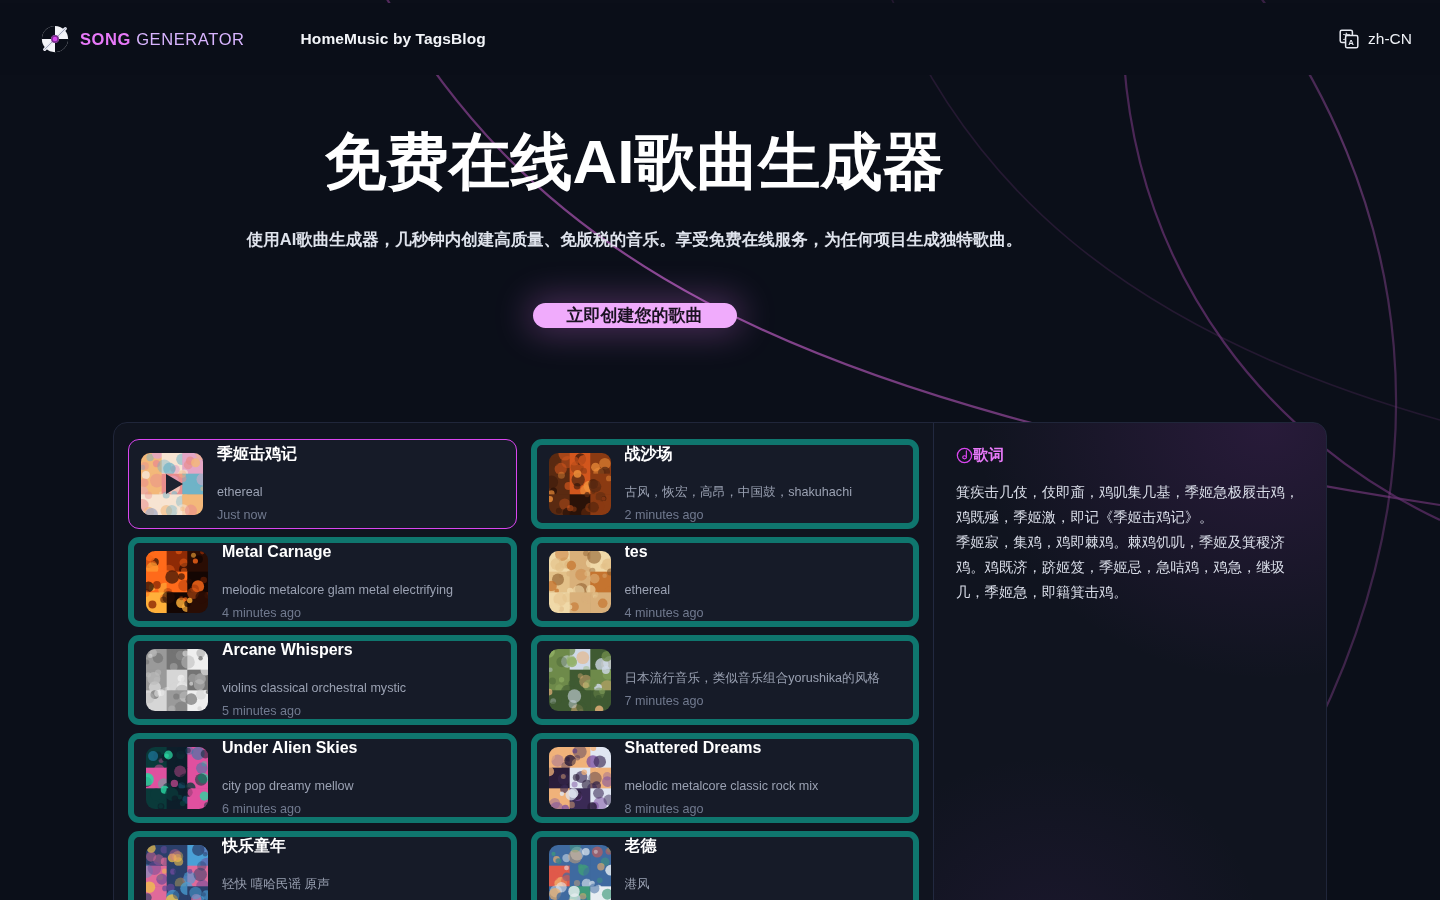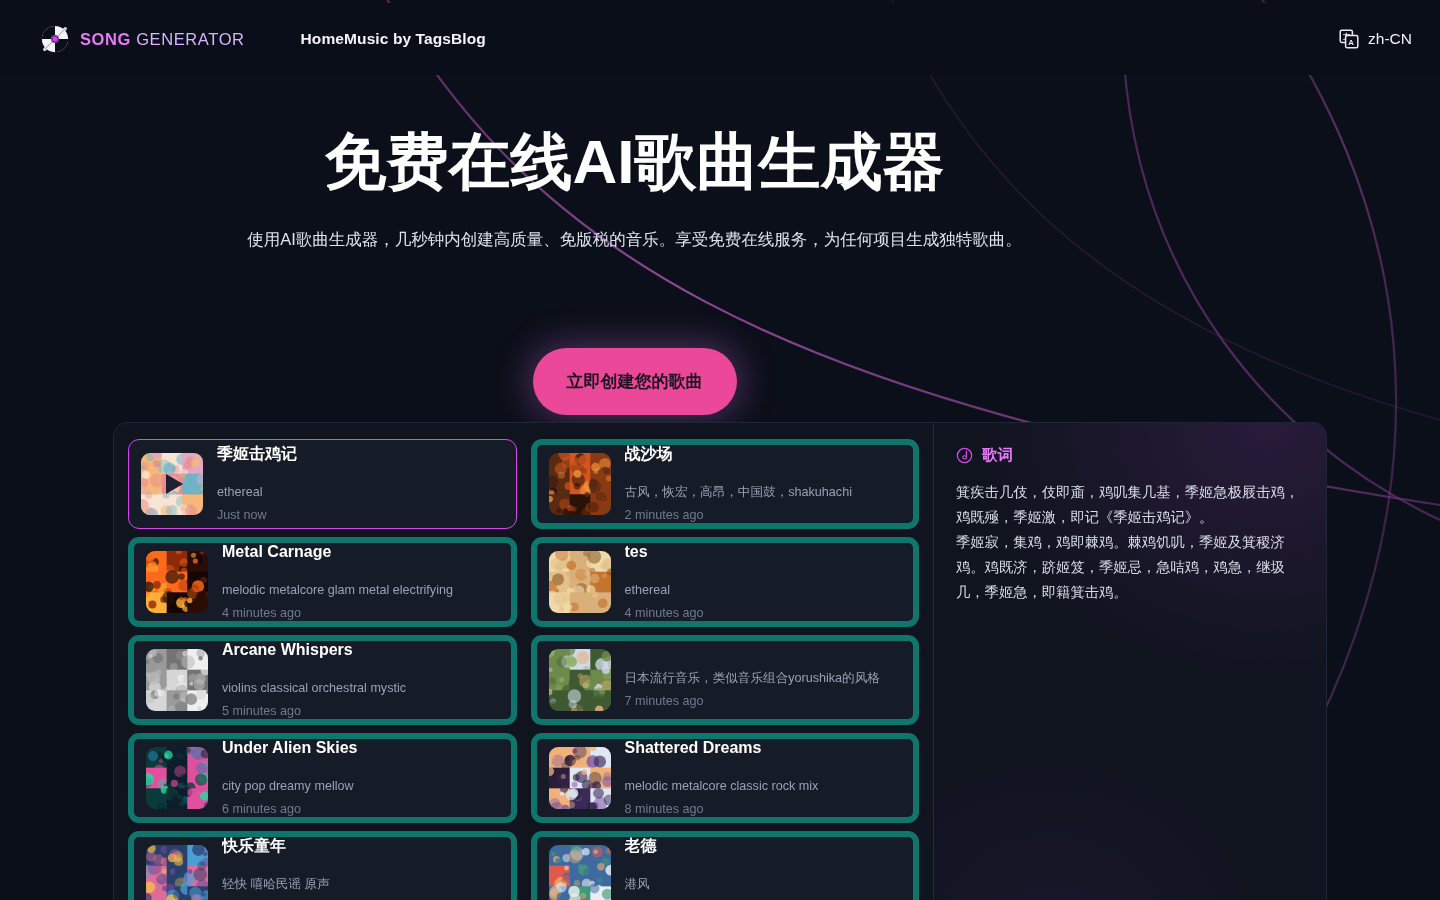--- a/index.html
+++ b/index.html
@@ -39,31 +39,30 @@
   .lang-code { color: #eef1f6; font-size: 15.5px; font-weight: 400; }
 
   
   .hero { position: absolute; top: 72px; left: 0; width: 1269px; text-align: center; z-index: 2; }
   .hero-title {
     margin-top: 54px;
     font-size: 62px; line-height: 1.15; font-weight: 800; color: #ffffff;
     letter-spacing: 0px;
   }
   .hero-sub {
-    margin-top: 32px; font-size: 16.5px; color: #dfe3ec; font-weight: 400;
+    margin-top: 32px; font-size: 16.5px; color: #dfe3ec; font-weight: 700;
   }
   .cta-wrap { margin-top: 52px; }
   .cta-btn {
-    display: inline-block; padding: 22px 34px;
-    background: #ec4899; color: #1b1222;
+    display: inline-block; padding: 1px 34px;
+    background: #f0abfc; color: #1b1222;
     border: none; border-radius: 999px;
     font-size: 17px; font-weight: 700; cursor: pointer;
     font-family: inherit;
     box-shadow: 0 0 34px 6px rgba(232,121,249,.28);
-    margin-top: 45px;
   }
 
   
   .panel {
     position: absolute; left: 113px; top: 422px;
     width: 1214px; height: 520px;
     background: #10141f;
     border: 1px solid #20263a;
     border-radius: 14px;
     display: flex;
@@ -119,21 +118,21 @@
   }
   .song-time { color: #717a8f; font-size: 12.6px; margin-top: 7px; line-height: 1.3; }
 
   
   .lyrics {
     flex: 1; position: relative; padding: 22px 24px 0 22px; overflow: hidden;
     background:
       radial-gradient(120% 80% at 85% 0%, rgba(160,60,190,.17) 0%, rgba(16,20,31,0) 62%),
       radial-gradient(90% 60% at 30% 100%, rgba(120,50,160,.10) 0%, rgba(16,20,31,0) 60%);
   }
-  .lyrics-head { display: flex; align-items: center; gap: 9px; margin-bottom: 14px; }
+  .lyrics-head { display: flex; align-items: center; margin-bottom: 14px; }
   .lyrics-title { color: #e879f9; font-size: 15.5px; font-weight: 700; }
   .lyrics-body { color: #d9dde8; font-size: 14.3px; line-height: 1.74; }
   .lyrics-body p { margin: 0; }
 </style>
 </head>
 <body>
 
 <div id="root">
 
   <svg class="bg-deco" width="1440" height="900" viewBox="0 0 1440 900" fill="none">

